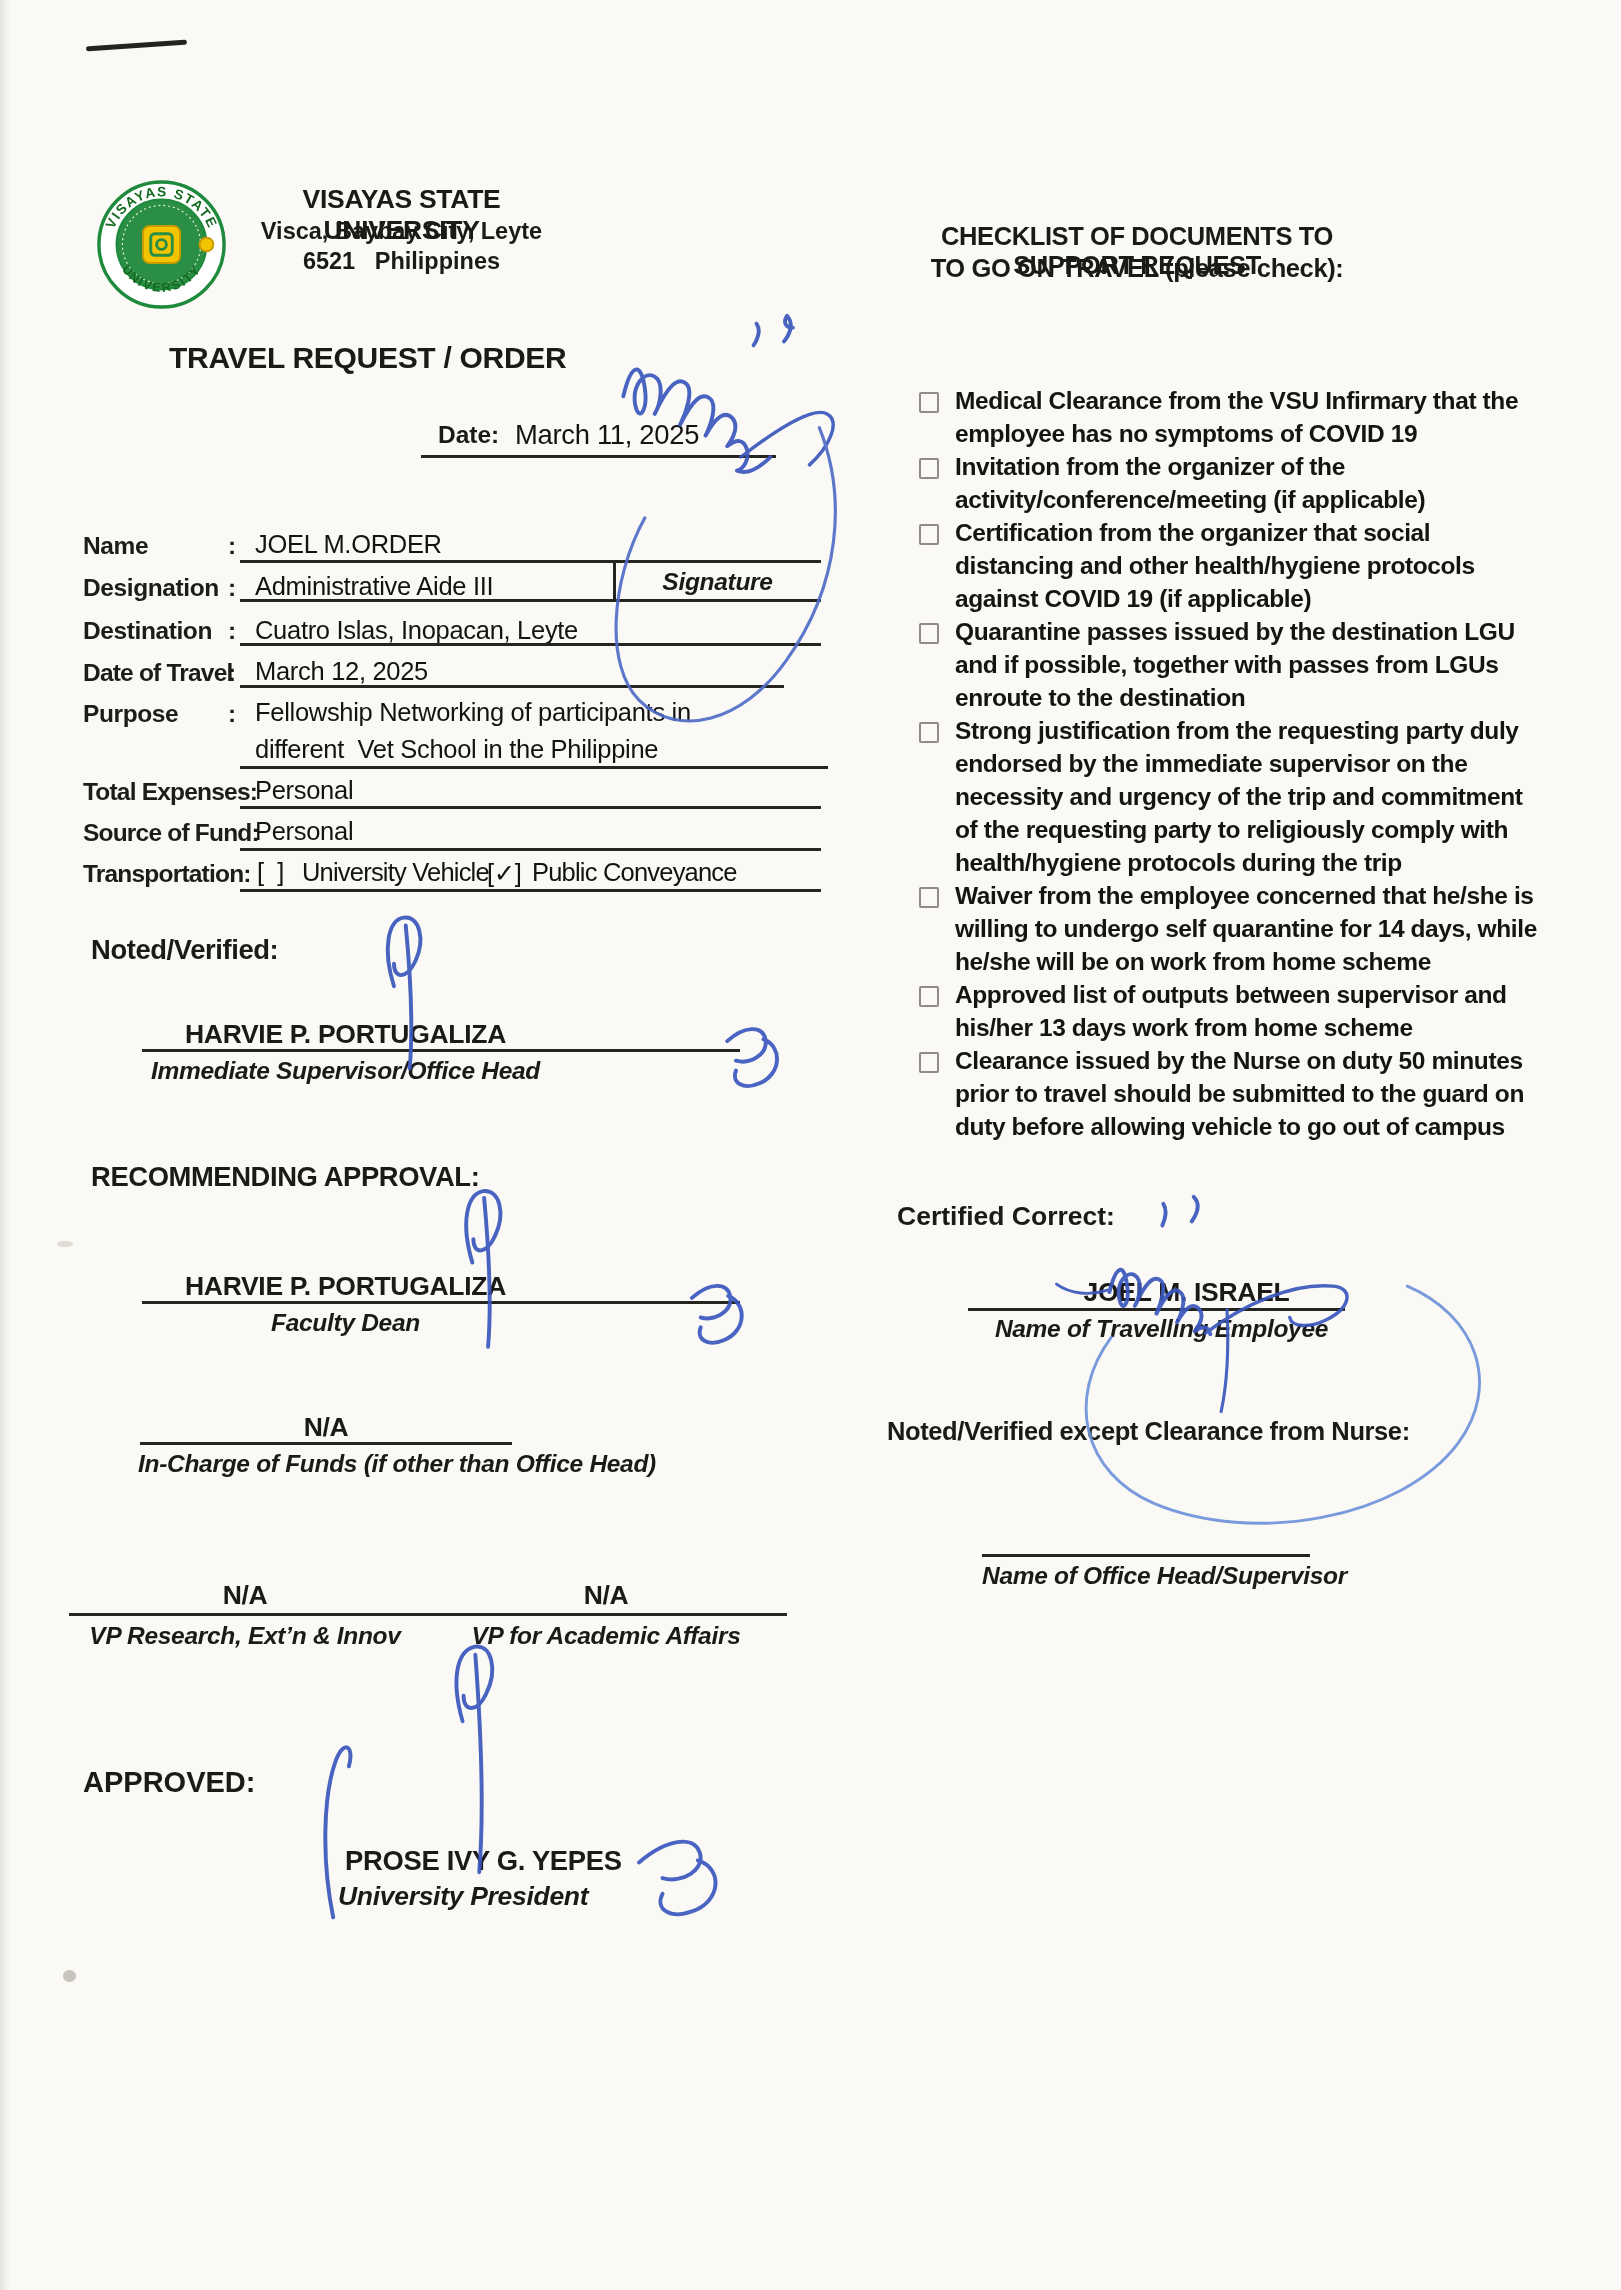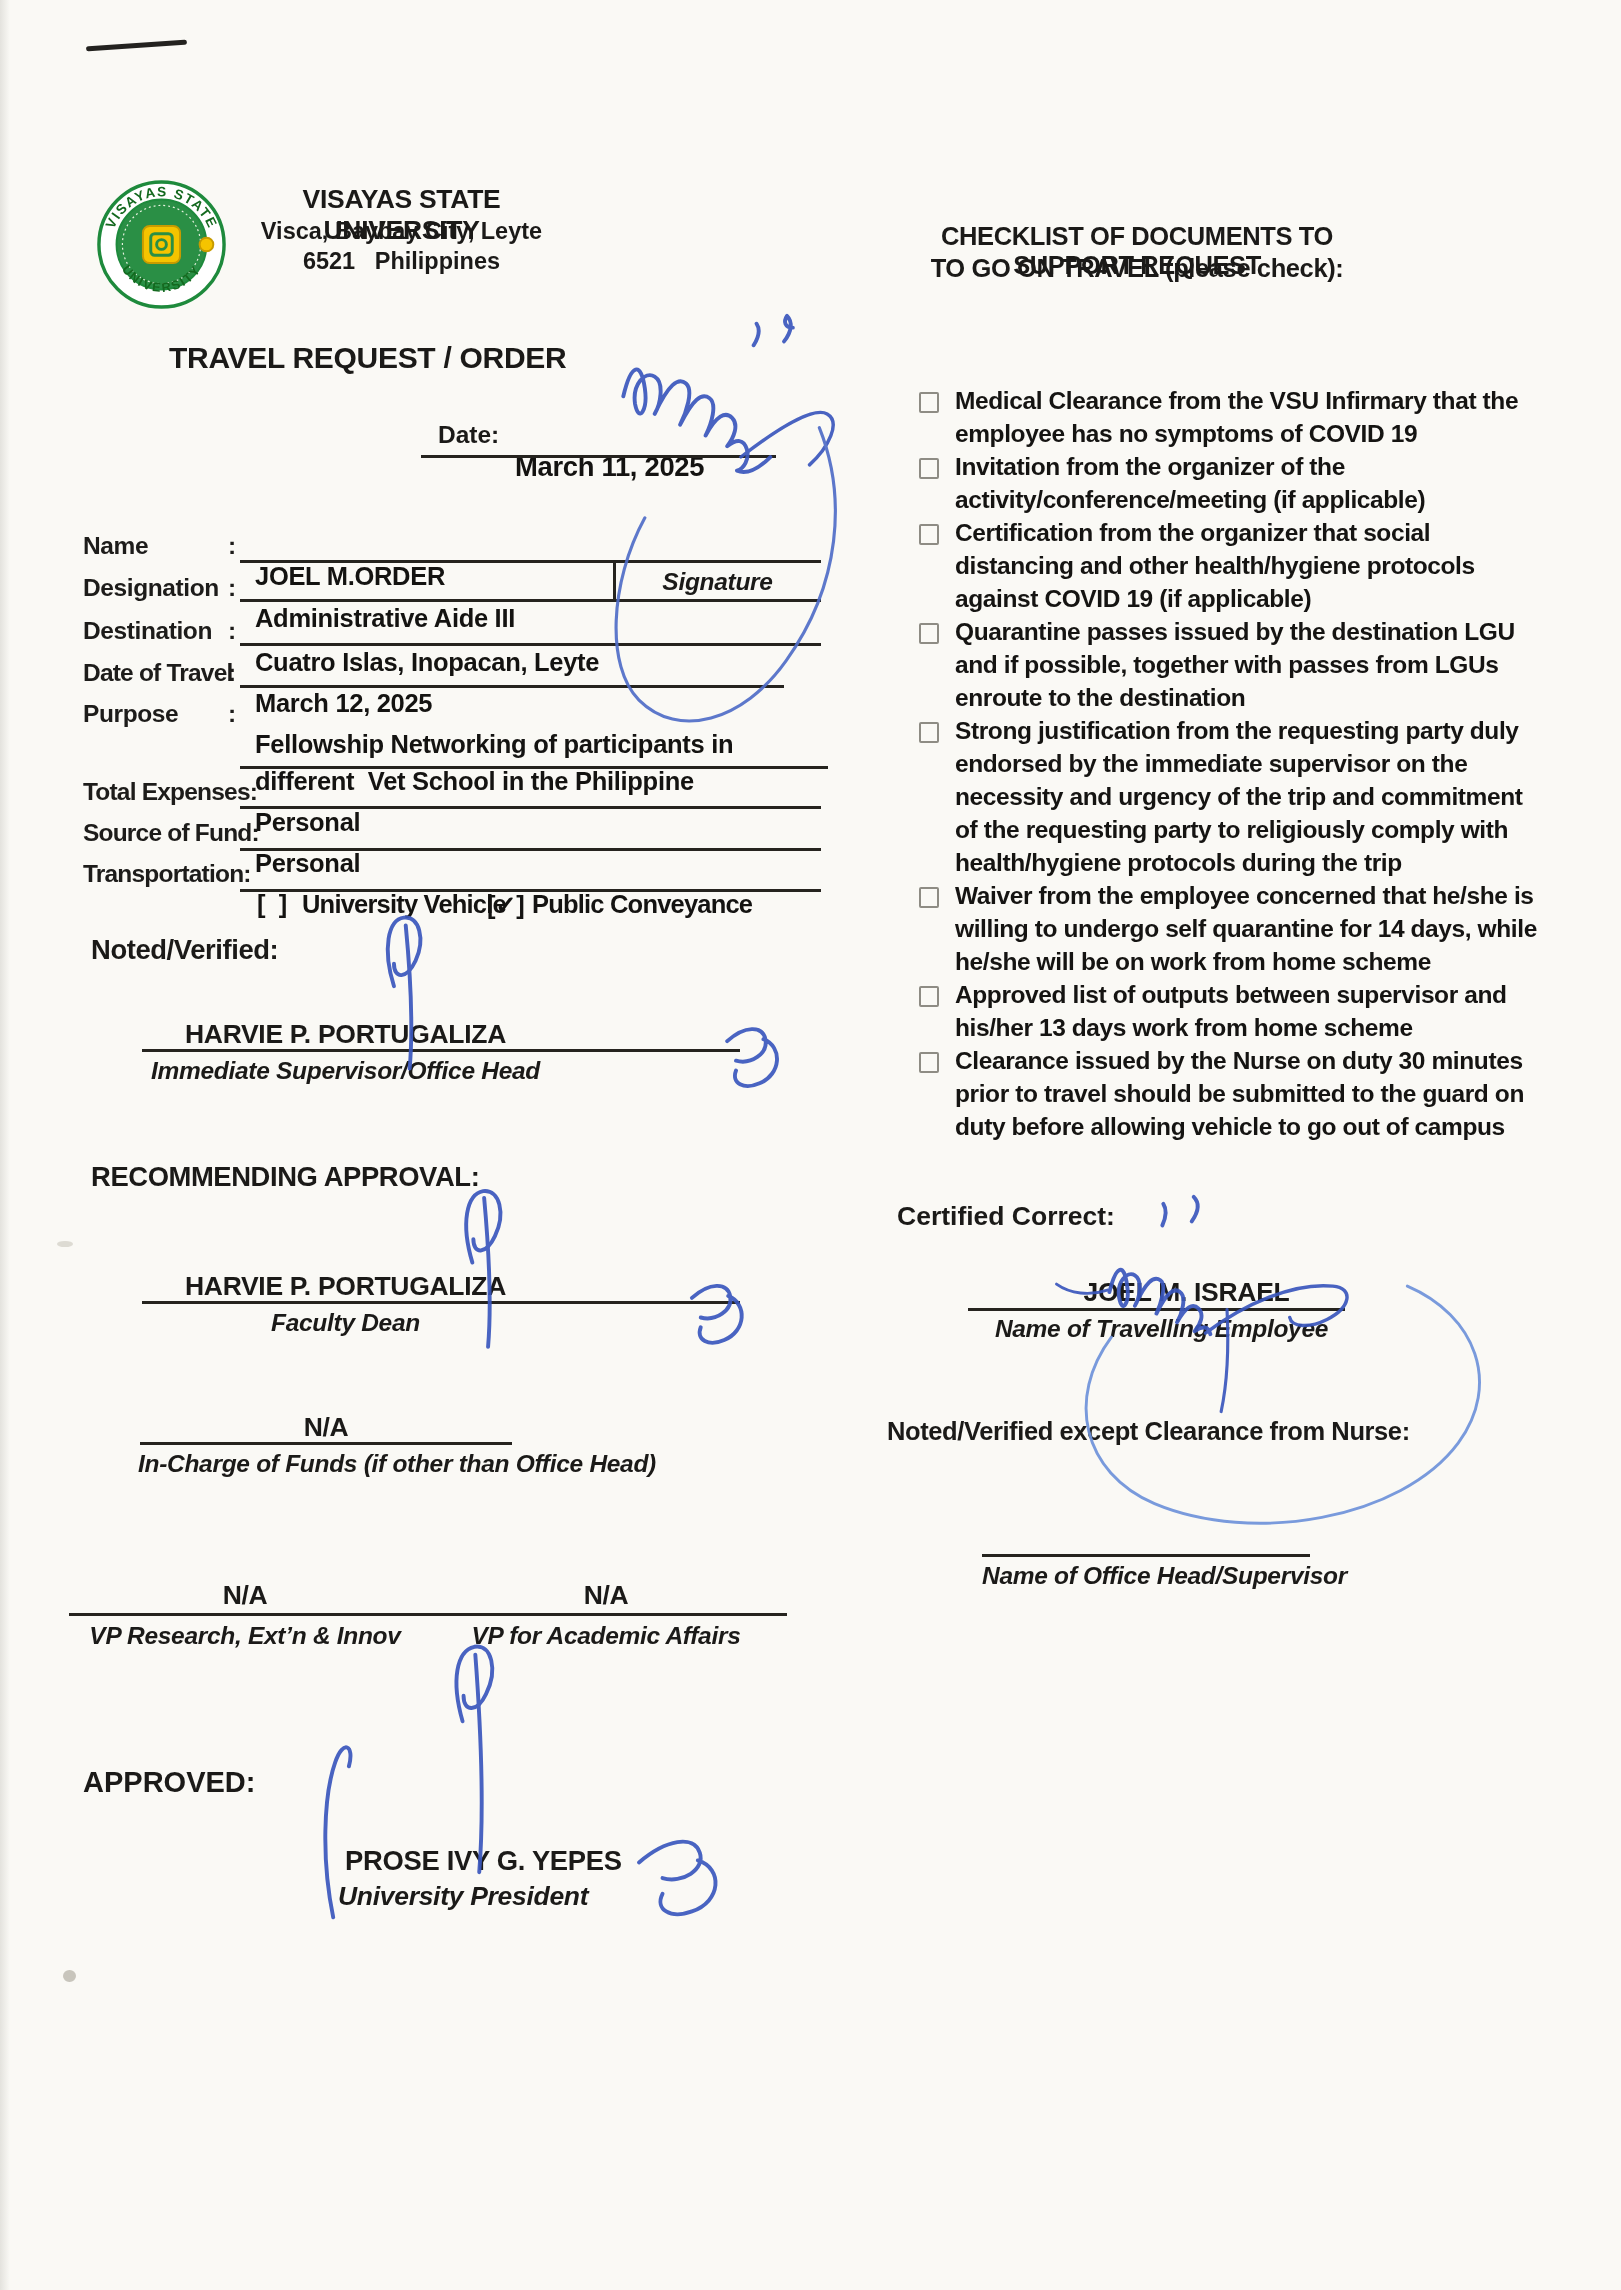--- a/index.html
+++ b/index.html
@@ -4,21 +4,21 @@
 <style>
   html,body{margin:0;padding:0;background:#e9e8e4;}
   .page{
     position:relative;width:1621px;height:2291px;margin:0 auto;
     background:#faf9f5;overflow:hidden;
     font-family:"Liberation Sans",sans-serif;color:#1b1a18;
   }
   .abs{position:absolute;}
   .ctr{text-align:center;}
   .lbl{font-size:24.5px;font-weight:700;letter-spacing:-0.4px;color:#1d1c1a;white-space:nowrap;}
-  .val{font-size:25.5px;font-weight:700;letter-spacing:-0.3px;color:#141311;white-space:nowrap;margin-top:32px;}
+  .val{font-size:25.5px;font-weight:400;letter-spacing:-0.3px;color:#141311;white-space:nowrap;}
   .cap{font-size:24.5px;font-weight:700;font-style:italic;letter-spacing:-0.3px;white-space:nowrap;}
   .name{font-size:26.5px;font-weight:700;letter-spacing:-0.3px;white-space:nowrap;}
   .head{font-size:27.4px;font-weight:700;letter-spacing:-0.4px;white-space:nowrap;margin-left:8px;}
   .rule{position:absolute;height:2.9px;background:#26241f;}
   .vrule{position:absolute;width:2.9px;background:#26241f;}
   .cl-head{font-size:25.5px;font-weight:700;letter-spacing:-0.4px;}
   .cl-items{width:639px;font-size:24.5px;font-weight:700;letter-spacing:-0.4px;color:#151412;}
   .cl-item{position:relative;padding-left:36px;}
   .cl-line{line-height:33px;white-space:nowrap;}
   .cl-box{position:absolute;left:0;top:7.8px;width:15.7px;height:17.6px;border:2px solid #8e8c84;border-radius:2px;background:transparent;}
@@ -175,21 +175,21 @@
       <div class="cl-line">willing to undergo self quarantine for 14 days, while</div>
       <div class="cl-line">he/she will be on work from home scheme</div>
     </div>
     <div class="cl-item">
       <span class="cl-box"></span>
       <div class="cl-line">Approved list of outputs between supervisor and</div>
       <div class="cl-line">his/her 13 days work from home scheme</div>
     </div>
     <div class="cl-item">
       <span class="cl-box"></span>
-      <div class="cl-line">Clearance issued by the Nurse on duty 30 minutes</div>
+      <div class="cl-line">Clearance issued by the Nurse on duty 50 minutes</div>
       <div class="cl-line">prior to travel should be submitted to the guard on</div>
       <div class="cl-line">duty before allowing vehicle to go out of campus</div>
     </div>
   </div>
 
   <div class="abs" style="left:897px;top:1201px;font-size:26.5px;font-weight:700">Certified Correct:</div>
   <div class="abs name ctr" style="left:1010px;top:1277px;width:353px">JOEL M. ISRAEL</div>
   <div class="rule" style="left:968px;top:1308px;width:377px"></div>
   <div class="abs cap ctr" style="left:980px;top:1315px;width:363px">Name of Travelling Employee</div>
 

